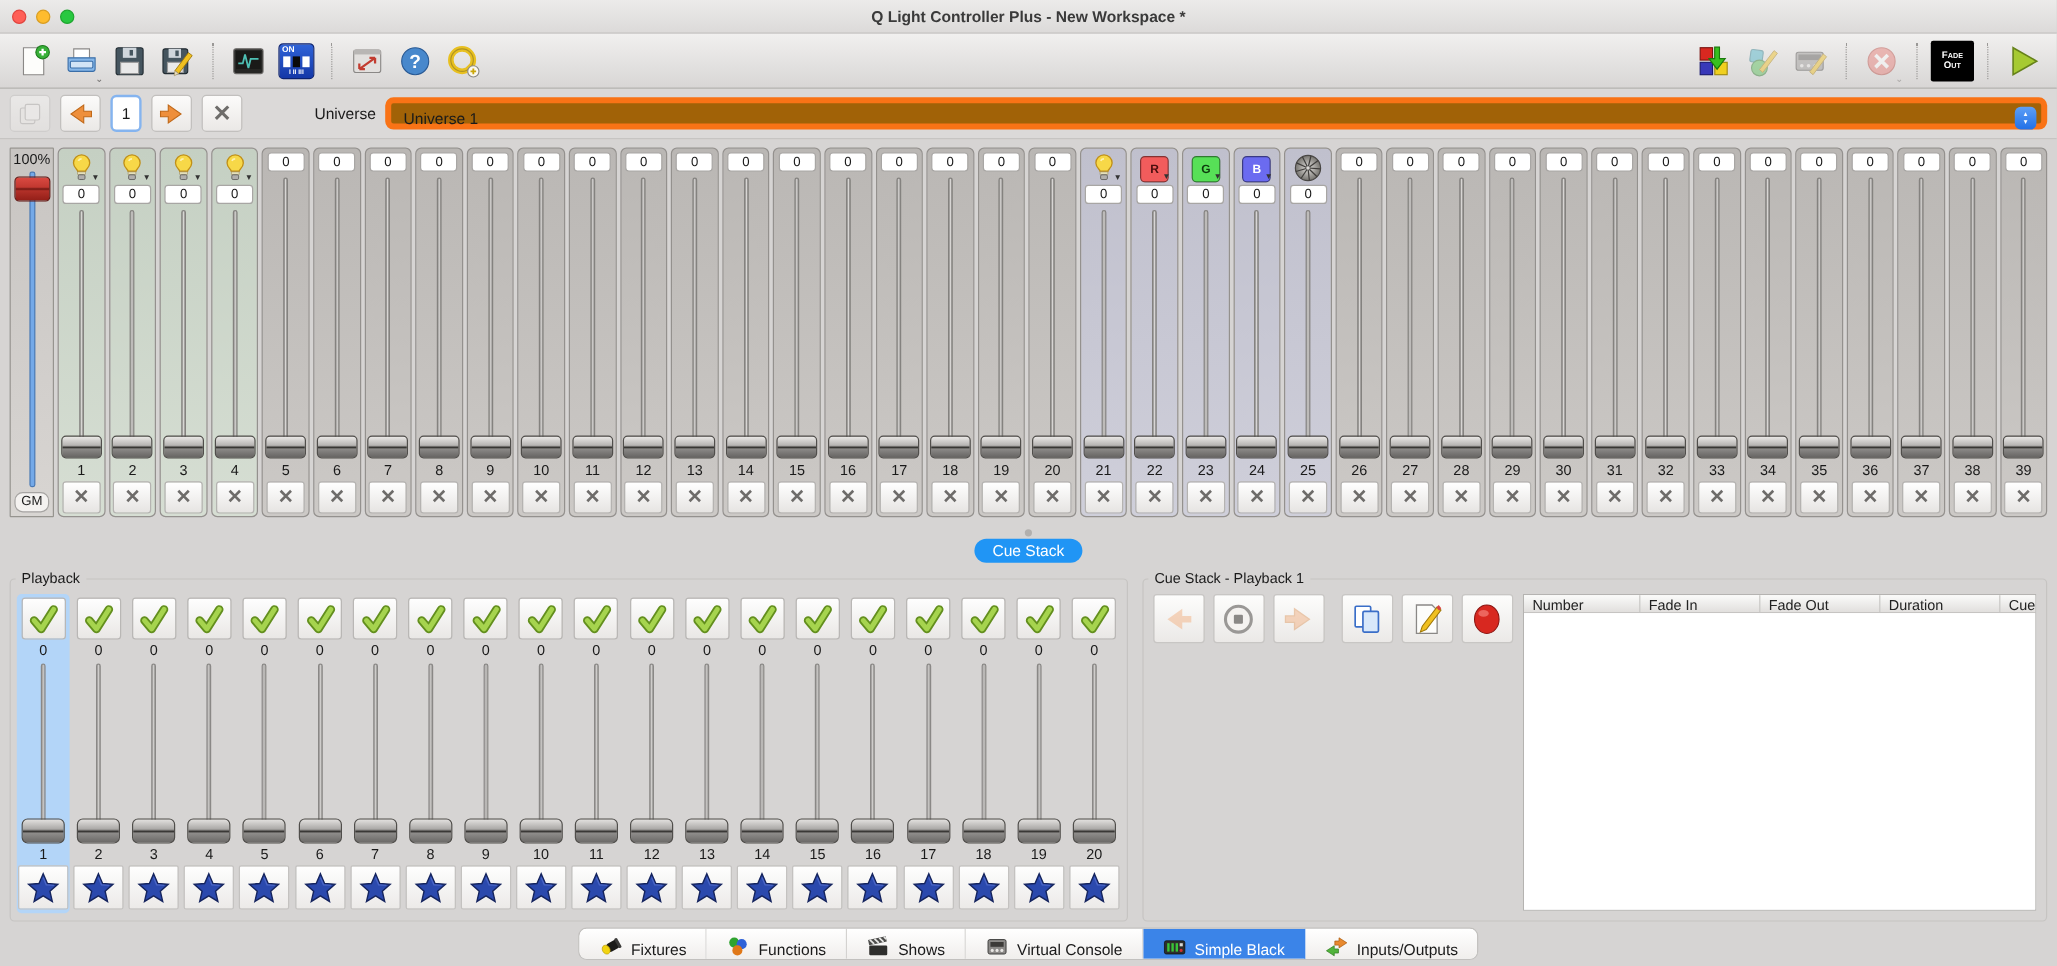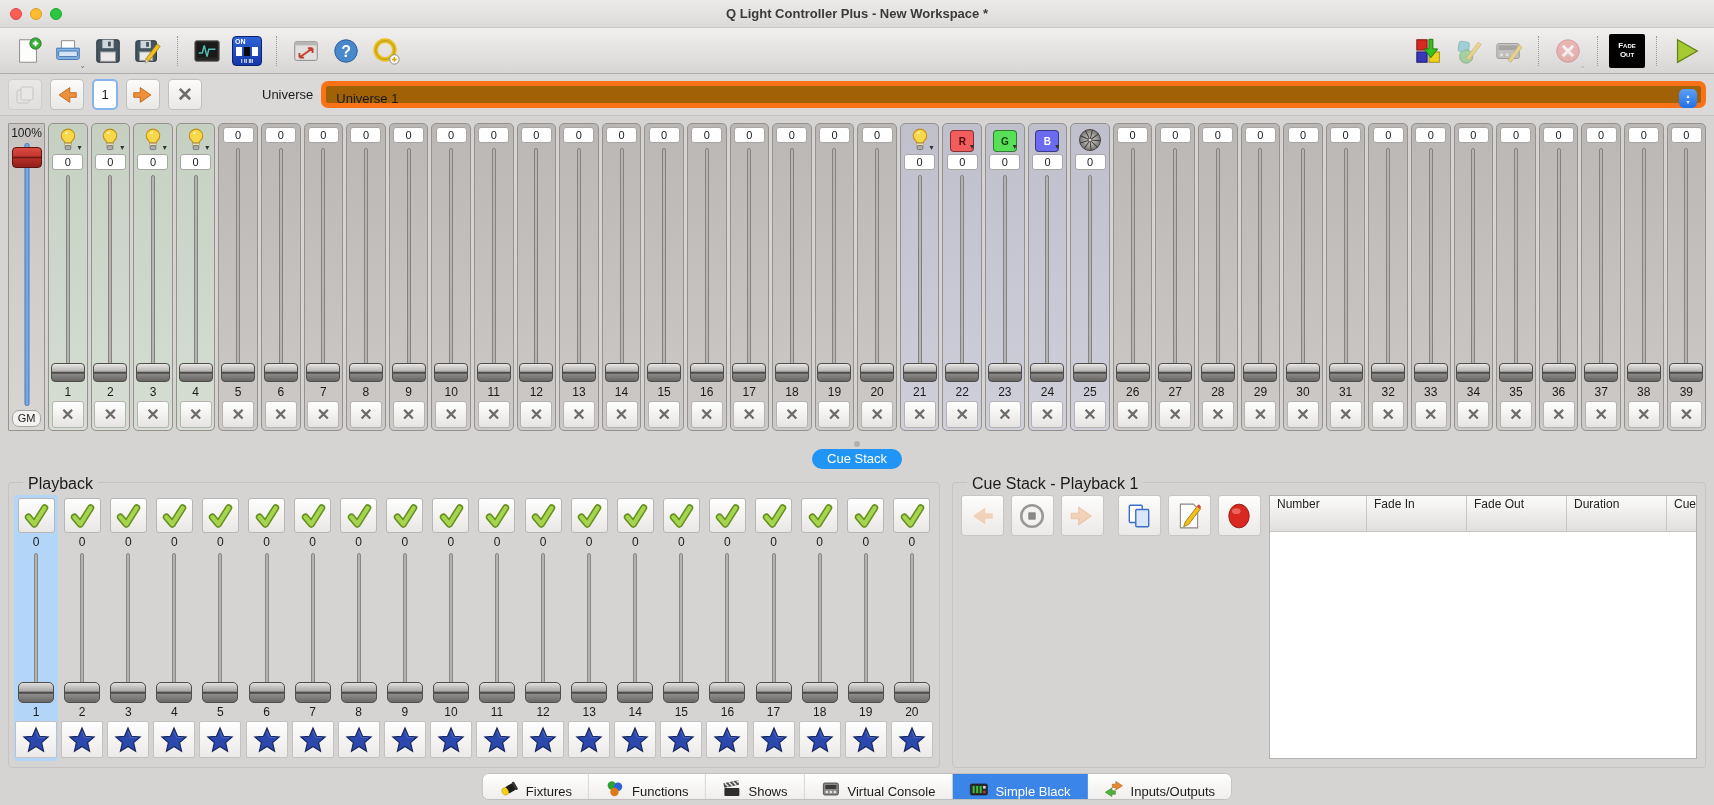--- a/index.html
+++ b/index.html
@@ -89,21 +89,21 @@
         color:#6e6c6a; font-weight:bold; font-size:16px; line-height:24px; text-align:center;
         font-family:"Liberation Sans", sans-serif; }
   
   .splitrow { height:34px; position:relative; }
   .splitdot { position:absolute; top:3px; left:50%; transform:translateX(-50%); width:6px; height:6px; border-radius:50%; background:#b2b0ae; }
   .cuepill { position:absolute; top:11px; left:50%; transform:translateX(-50%); background:#2095f5; color:#fff;
         font-size:13px; padding:2px 15px 3px; border-radius:10px; border:none; font-family:"Liberation Sans", sans-serif; }
   
   .bottom { height:296px; display:flex; gap:12px; padding:0 8px; }
   .groupbox { position:relative; border:1px solid #c6c4c2; border-radius:4px; margin-top:10px; }
-  .legend { position:absolute; top:-8px; left:14px; background:#d6d4d3; padding:0 5px; font-size:16px; }
+  .legend { position:absolute; top:-8px; left:4px; background:#d6d4d3; padding:0 5px; font-size:12px; }
   .pbbox { width:1004px; display:flex; gap:2px; padding:12px 5px 6px; }
   .pbcol { flex:1; display:flex; flex-direction:column; align-items:center; gap:2px; border-radius:4px; padding:3px 1px; }
   .pbcol.selected { background:#b3d5f8; }
   .pbcheck { width:37px; height:35px; background:linear-gradient(#fefefe,#e9e7e5); border:1px solid #b9b7b5; border-radius:3px;
         display:flex; align-items:center; justify-content:center; }
   .pbcheck svg { width:26px; height:26px; }
   .pbval { font-size:12px; height:14px; }
   .pbslider { flex:1; width:100%; position:relative; }
   .pbtrack { position:absolute; left:50%; transform:translateX(-50%); top:2px; bottom:2px; width:4px;
         background:linear-gradient(90deg,#949290,#d4d2d0,#949290); border:1px solid #8a8886; border-radius:2px; }
@@ -116,21 +116,21 @@
   .pbstar svg { width:30px; height:28px; }
   
   .cuebox { flex:1; display:flex; padding:12px 8px 8px; gap:8px; }
   .cuebtns { display:flex; gap:7px; }
   .cbtn { width:43px; height:41px; background:linear-gradient(#fdfdfc,#ebe9e7); border:1px solid #c8c6c4; border-radius:3px;
         display:flex; align-items:center; justify-content:center; }
   .cbtn svg { width:28px; height:28px; }
   .cbtn.dis svg { opacity:.5; }
   .cspace { flex:1; }
   .cuetable { flex:1; border:1px solid #b5b3b1; background:#fff; display:flex; flex-direction:column; }
-  .cthead { display:flex; background:linear-gradient(#fbfbfa,#e1dfdd); border-bottom:1px solid #c6c4c2; height:36px; font-size:12px; color:#222; }
+  .cthead { display:flex; background:linear-gradient(#fbfbfa,#e1dfdd); border-bottom:1px solid #c6c4c2; height:15px; font-size:12px; color:#222; }
   .cth { padding:1px 0 0 7px; border-right:1px solid #c9c7c5; overflow:hidden; white-space:nowrap; }
   .cth:nth-child(1){ width:97px; } .cth:nth-child(2){ width:100px; } .cth:nth-child(3){ width:100px; }
   .cth:nth-child(4){ width:100px; } .cth:nth-child(5){ flex:1; border-right:none; }
   .ctbody { flex:1; background:#fff; }
   
   .tabbar { position:absolute; bottom:5px; left:50%; transform:translateX(-50%); display:flex; height:27px;
         border:1px solid #c2c0be; border-radius:7px; overflow:hidden; background:#fff; }
   .tab { display:flex; align-items:flex-end; gap:7px; padding:0 16px; font-size:13px; color:#1a1a1a;
         background:linear-gradient(#ffffff,#f0eeec); border-right:1px solid #d4d2d0; white-space:nowrap; }
   .tab:last-child { border-right:none; }

